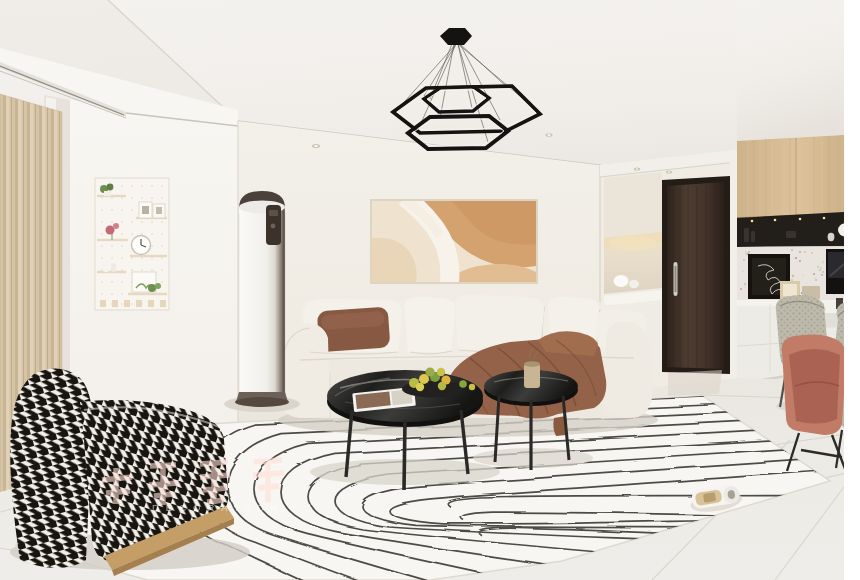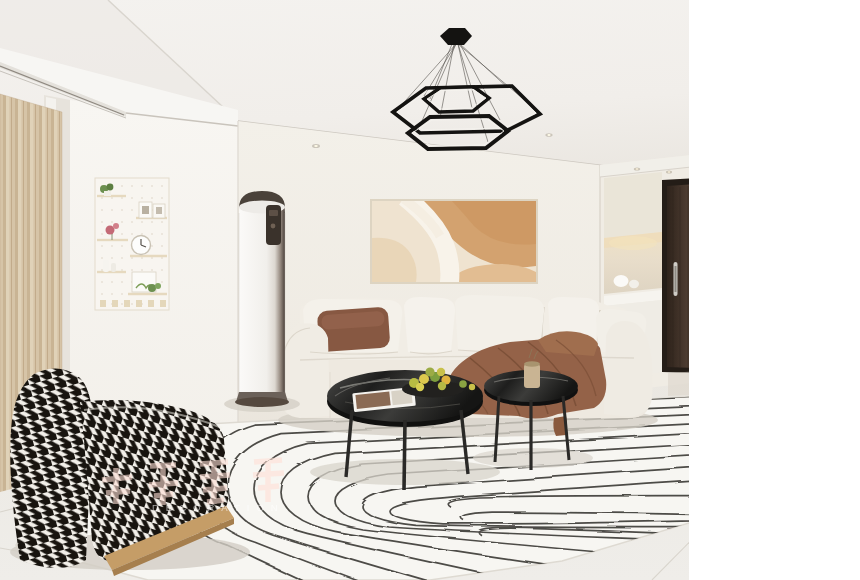--- a/index.html
+++ b/index.html
@@ -1,15 +1,15 @@
 <!DOCTYPE html>
 <html><head><meta charset="utf-8">
 <style>
 html,body{margin:0;padding:0;background:#fff;}
-#scene{position:relative;width:689px;height:580px;overflow:hidden;font-family:"Liberation Sans",sans-serif;}
+#scene{position:relative;width:844px;height:580px;overflow:hidden;font-family:"Liberation Sans",sans-serif;}
 </style></head>
 <body>
 
 <div id="scene">
 <svg width="860" height="580" viewBox="0 0 860 580" xmlns="http://www.w3.org/2000/svg">
 <defs>
   <linearGradient id="ceilG" x1="0" y1="0" x2="0.25" y2="1">
     <stop offset="0" stop-color="#f4f2ef"></stop>
           <stop offset="0.55" stop-color="#f1eeea"></stop>
           <stop offset="1" stop-color="#e7e3dc"></stop>

